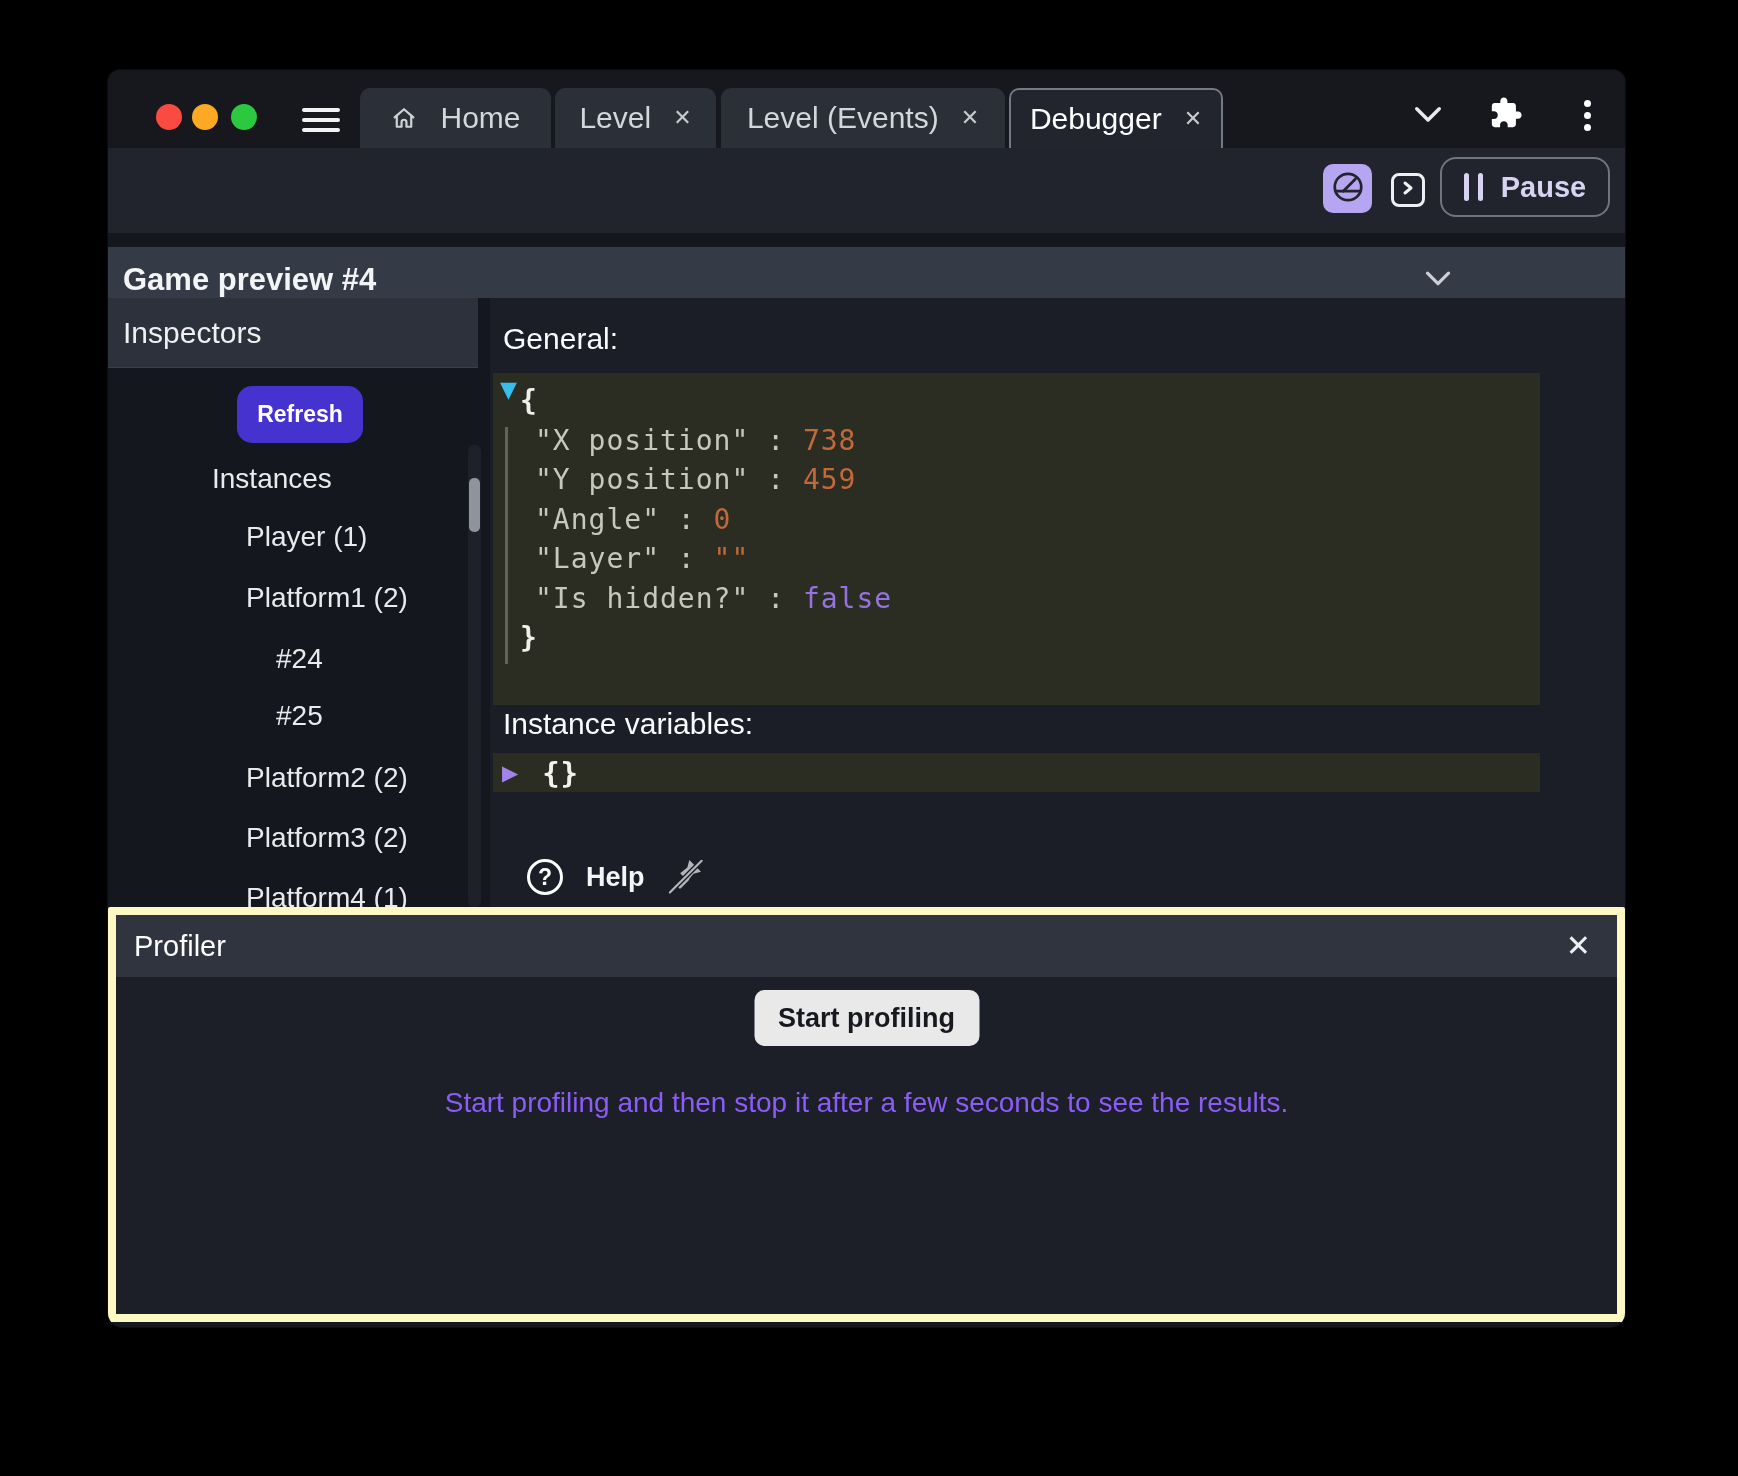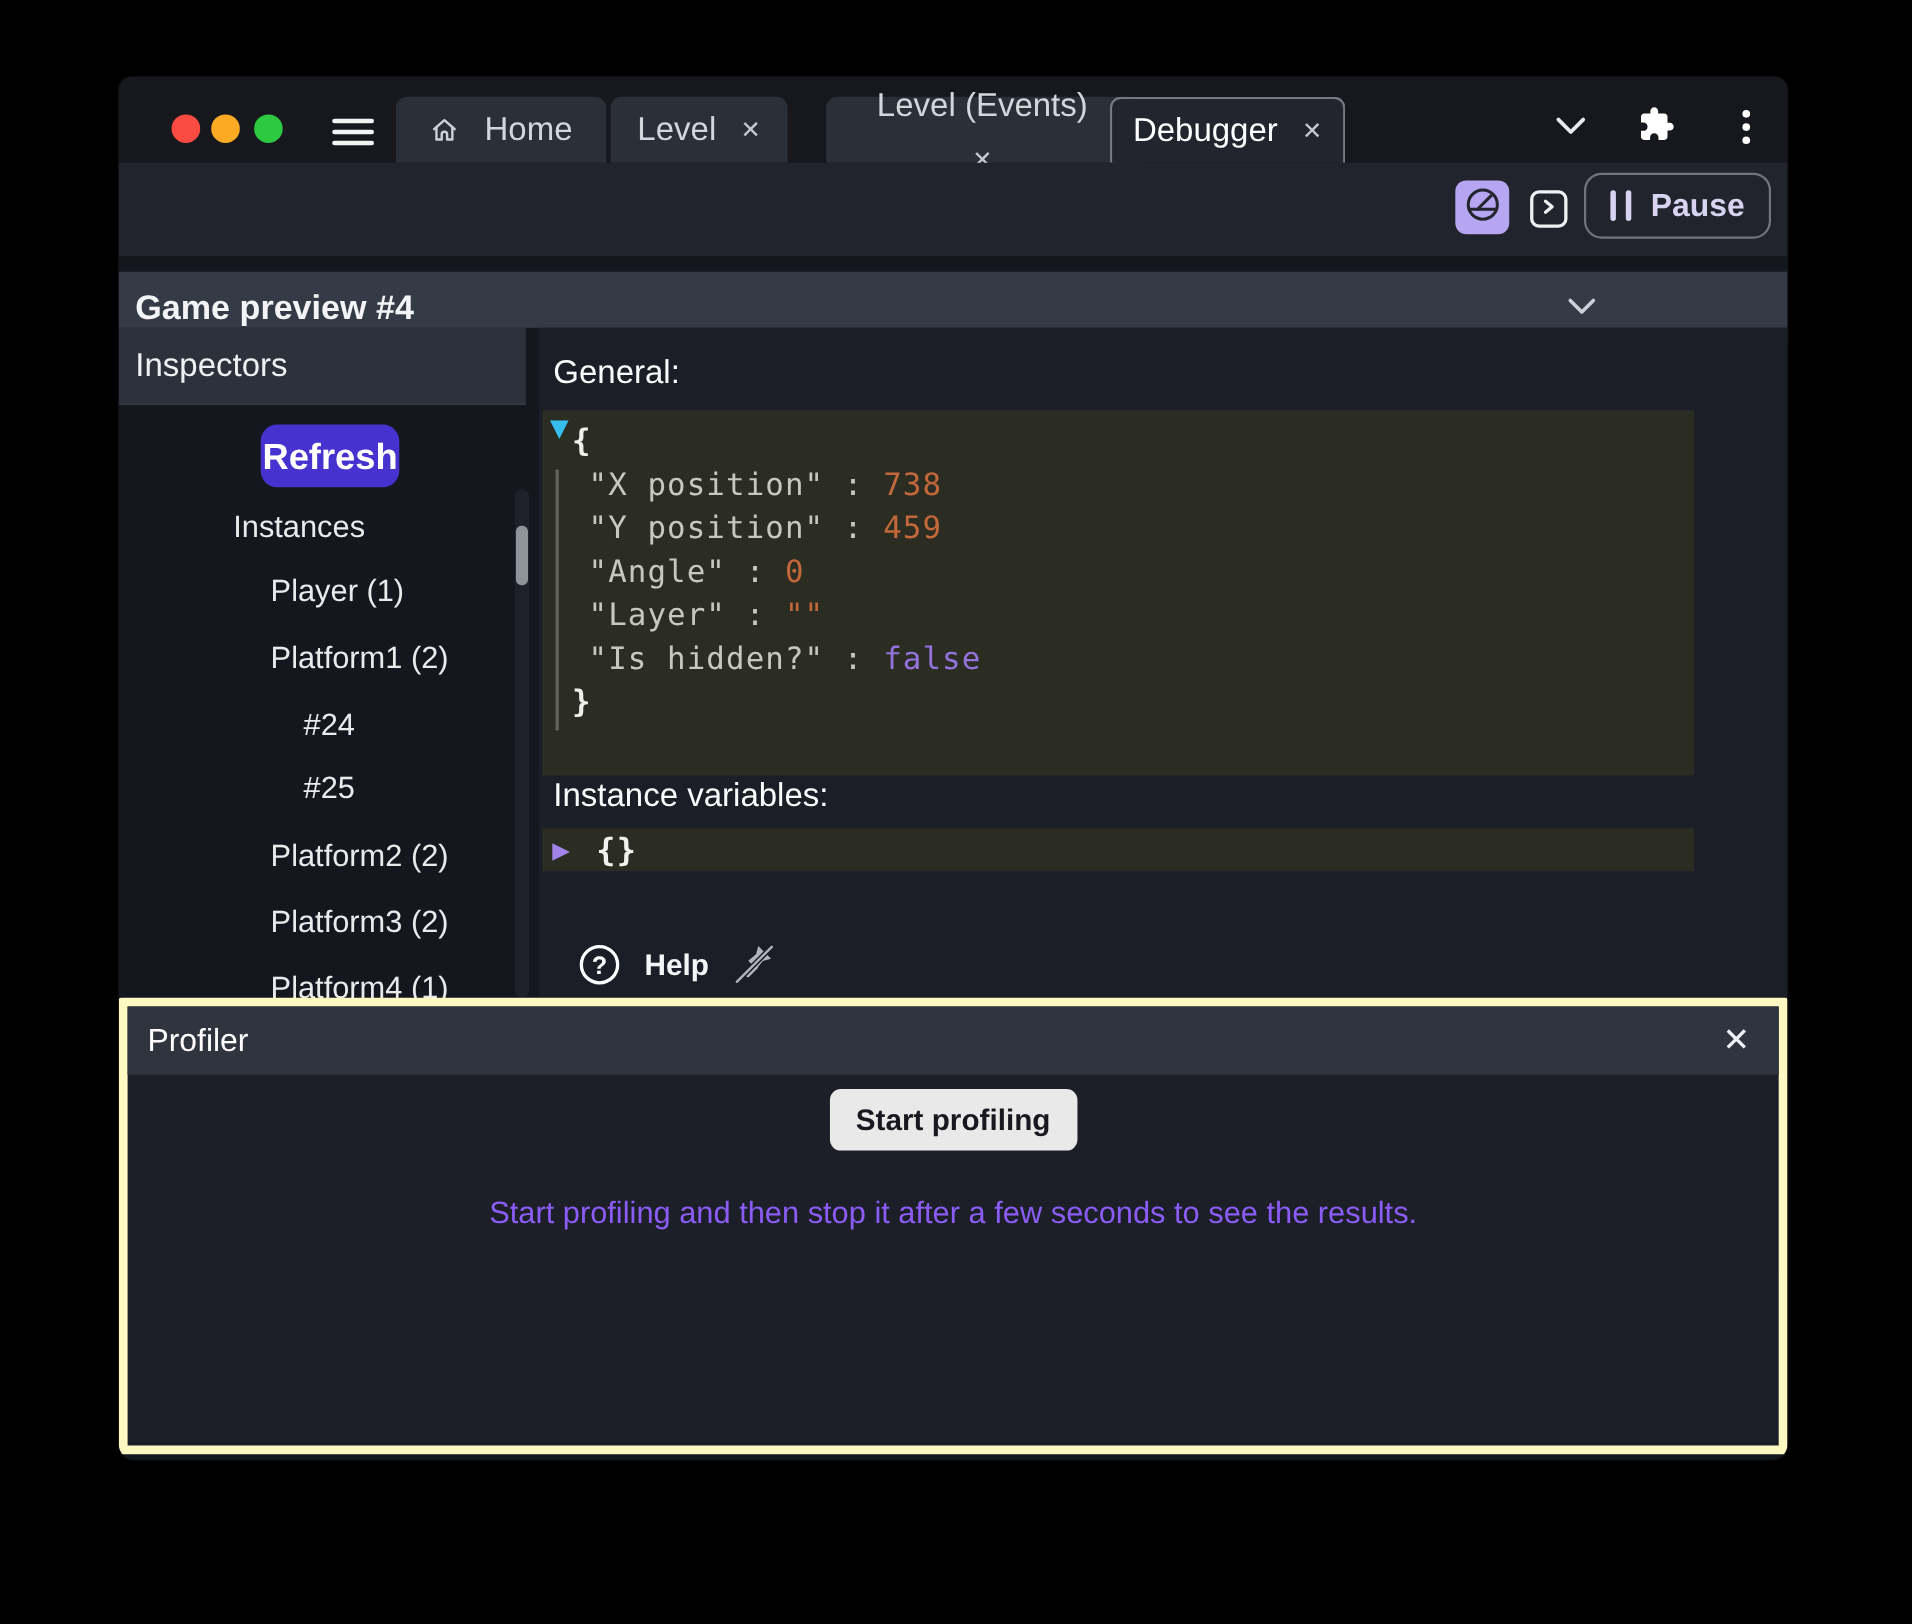--- a/index.html
+++ b/index.html
@@ -18,21 +18,21 @@
   .tl.green  { left:123px; background:#2bc840; }
   .hamburger { position:absolute; left:194px; top:38px; width:38px; height:25px; }
   .hamburger i { position:absolute; left:0; width:38px; height:4px; border-radius:2px; background:#f2f3f5; display:block; }
   .hamburger i:nth-child(1){top:0} .hamburger i:nth-child(2){top:10px} .hamburger i:nth-child(3){top:20px}
 
   .tab { position:absolute; top:18px; height:60px; border-radius:10px 10px 0 0; background:#2b2f38;
          display:flex; align-items:center; justify-content:center; gap:22px;
          font-size:30px; font-weight:500; color:#d3d6db; }
   .tab-home   { left:252px; width:191px; }
   .tab-level  { left:447px; width:161px; }
-  .tab-events { left:643px; width:284px;flex-direction:column; }
+  .tab-events { left:613px; width:284px; }
   .tab-debugger { left:901px; width:214px; background:#22252d; border:2px solid #747984; border-bottom:none; color:#fff; }
   .tab .close { font-size:22px; color:#c6c9cf; line-height:1; }
   .tab svg { display:block; }
 
   .tb-icon { position:absolute; display:flex; align-items:center; justify-content:center; }
   .chevron-top { left:1300px; top:30px; width:40px; height:30px; }
   .puzzle { left:1378px; top:24px; width:40px; height:38px; }
   .kebab { left:1468px; top:27px; width:22px; height:36px; flex-direction:column; gap:5px; }
   .kebab i { width:7px; height:7px; border-radius:50%; background:#fff; display:block; }
 
@@ -54,21 +54,21 @@
   .preview-chevron { position:absolute; left:1316px; top:22px; }
 
   
   .content-bg { position:absolute; left:0; top:228px; right:0; height:609px; background:#15171e; }
   .right-panel-bg { position:absolute; left:382px; top:228px; width:1135px; height:609px; background:#1b1e26; }
   .sidebar-header { position:absolute; left:0; top:228px; width:370px; height:70px; background:#2c313b;
                     display:flex; align-items:center; padding-left:15px;
                     font-size:30px; font-weight:500; color:#eef0f2; border-bottom:1px solid #3a4049; }
   .refresh-btn { position:absolute; left:129px; top:316px; width:126px; height:57px; border-radius:15px;
                  background:#4633cf; border:none; color:#fff; font-family:inherit;
-                 font-size:33px; font-weight:700; display:flex; align-items:center; justify-content:center; }
+                 font-size:23px; font-weight:700; display:flex; align-items:center; justify-content:center; }
   .tree-item { position:absolute; height:34px; font-size:28px; font-weight:500; color:#e9eaec; white-space:nowrap; }
   .scroll-track { position:absolute; left:360px; top:375px; width:13px; height:462px; background:#1e212a; border-radius:6px; }
   .scroll-thumb { position:absolute; left:361px; top:408px; width:11px; height:54px; background:#8f939a; border-radius:5px; }
 
   .panel-label { position:absolute; font-size:30px; font-weight:500; color:#fafbfc; }
   .lbl-general { left:395px; top:252px; }
   .lbl-ivars   { left:395px; top:637px; }
 
   .json-box { position:absolute; left:385px; top:303px; width:1047px; height:332px; background:#2b2d23;
               font-family:"DejaVu Sans Mono", monospace; font-size:28px; letter-spacing:1px;

